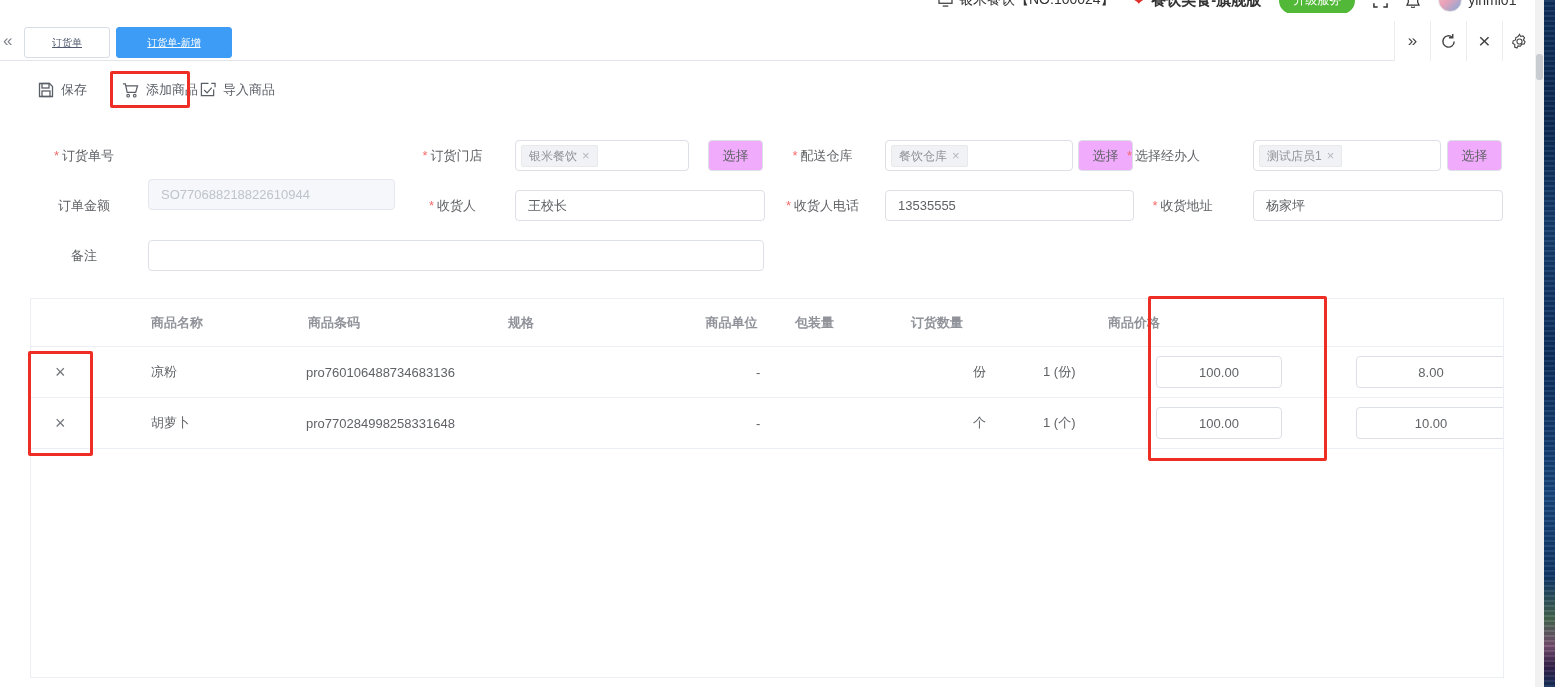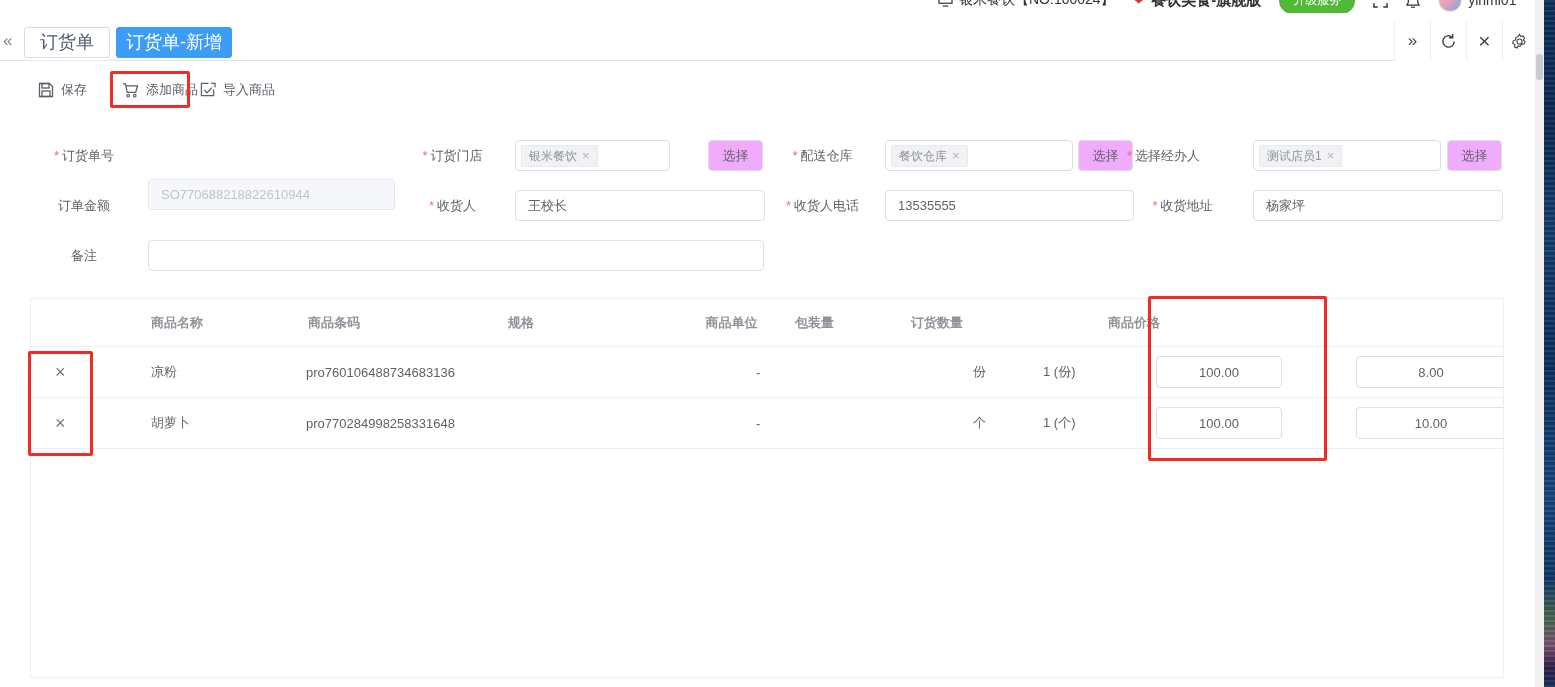--- a/index.html
+++ b/index.html
@@ -16,21 +16,21 @@
   .tb-edition { font-size:15px; font-weight:bold; color:#333; }
   .pill { background:#52b838; color:#fff; font-size:12px; padding:5px 14px; border-radius:14px; }
   .avatar { width:24px; height:24px; border-radius:50%;
     background:linear-gradient(135deg,#f6b8c6 0%,#e8a2b8 45%,#7fa8d9 100%); border:1px solid #e3e3e3; }
   .heart { color:#e0302c; font-size:15px; }
 
   
   #tabbar { left:0; top:21px; width:1535px; height:40px; background:#fff; border-bottom:1px solid #e2e5ea; }
   .chev { font-size:17px; color:#80848f; line-height:40px; }
   .tab { position:absolute; top:6px; height:31px; line-height:29px; text-align:center;
-    font-size:18px; border-radius:3px; cursor:default; }
+    font-size:10px; border-radius:3px; cursor:default;text-decoration:underline; }
   .tab.plain { background:#fff; border:1px solid #d8dce5; color:#515a6e; }
   .tab.active { background:#3d9cf5; color:#fff; border:1px solid #3d9cf5; }
   .tab-act { position:absolute; top:0; width:36px; height:40px; display:flex;
     align-items:center; justify-content:center; border-left:1px solid #ebedf1; color:#444; background:#fff; }
 
   
   .tool-btn { position:absolute; top:79px; height:22px; display:flex; align-items:center;
     gap:7px; font-size:13px; color:#5a5e66; cursor:pointer; }
   .tool-btn svg { display:block; }
 
@@ -160,21 +160,21 @@
         <path d="M4.5 8.5l3 3 5-5.5" fill="none" stroke="#5a5e66" stroke-width="1.3"></path>
         <path d="M12 1.5h4v4" fill="none" stroke="#5a5e66" stroke-width="1.3"></path>
       </svg>
     <span>导入商品</span>
   </div>
 
   <div class="flabel" style="left:30px; top:140px; width:108px;"><span class="req">*</span><span>订货单号</span></div>
   <input class="inp disabled" style="left: 148px; top: 140px; width: 247px; margin-top: 39px;" readonly="" value="SO770688218822610944">
 
   <div class="flabel" style="left:400px; top:140px; width:105px;"><span class="req">*</span><span>订货门店</span></div>
-  <div class="inp tagbox" style="left:515px; top:140px; width:155px;">
+  <div class="inp tagbox" style="left:515px; top:140px; width:174px;">
     <span class="tag">
         <span>银米餐饮</span>
         <span class="tag-x">×</span>
       </span>
   </div>
   <button class="sel-btn" style="left:708px; top:140px;">选择</button>
 
   <div class="flabel" style="left:770px; top:140px; width:105px;"><span class="req">*</span><span>配送仓库</span></div>
   <div class="inp tagbox" style="left:885px; top:140px; width:188px;">
     <span class="tag">

